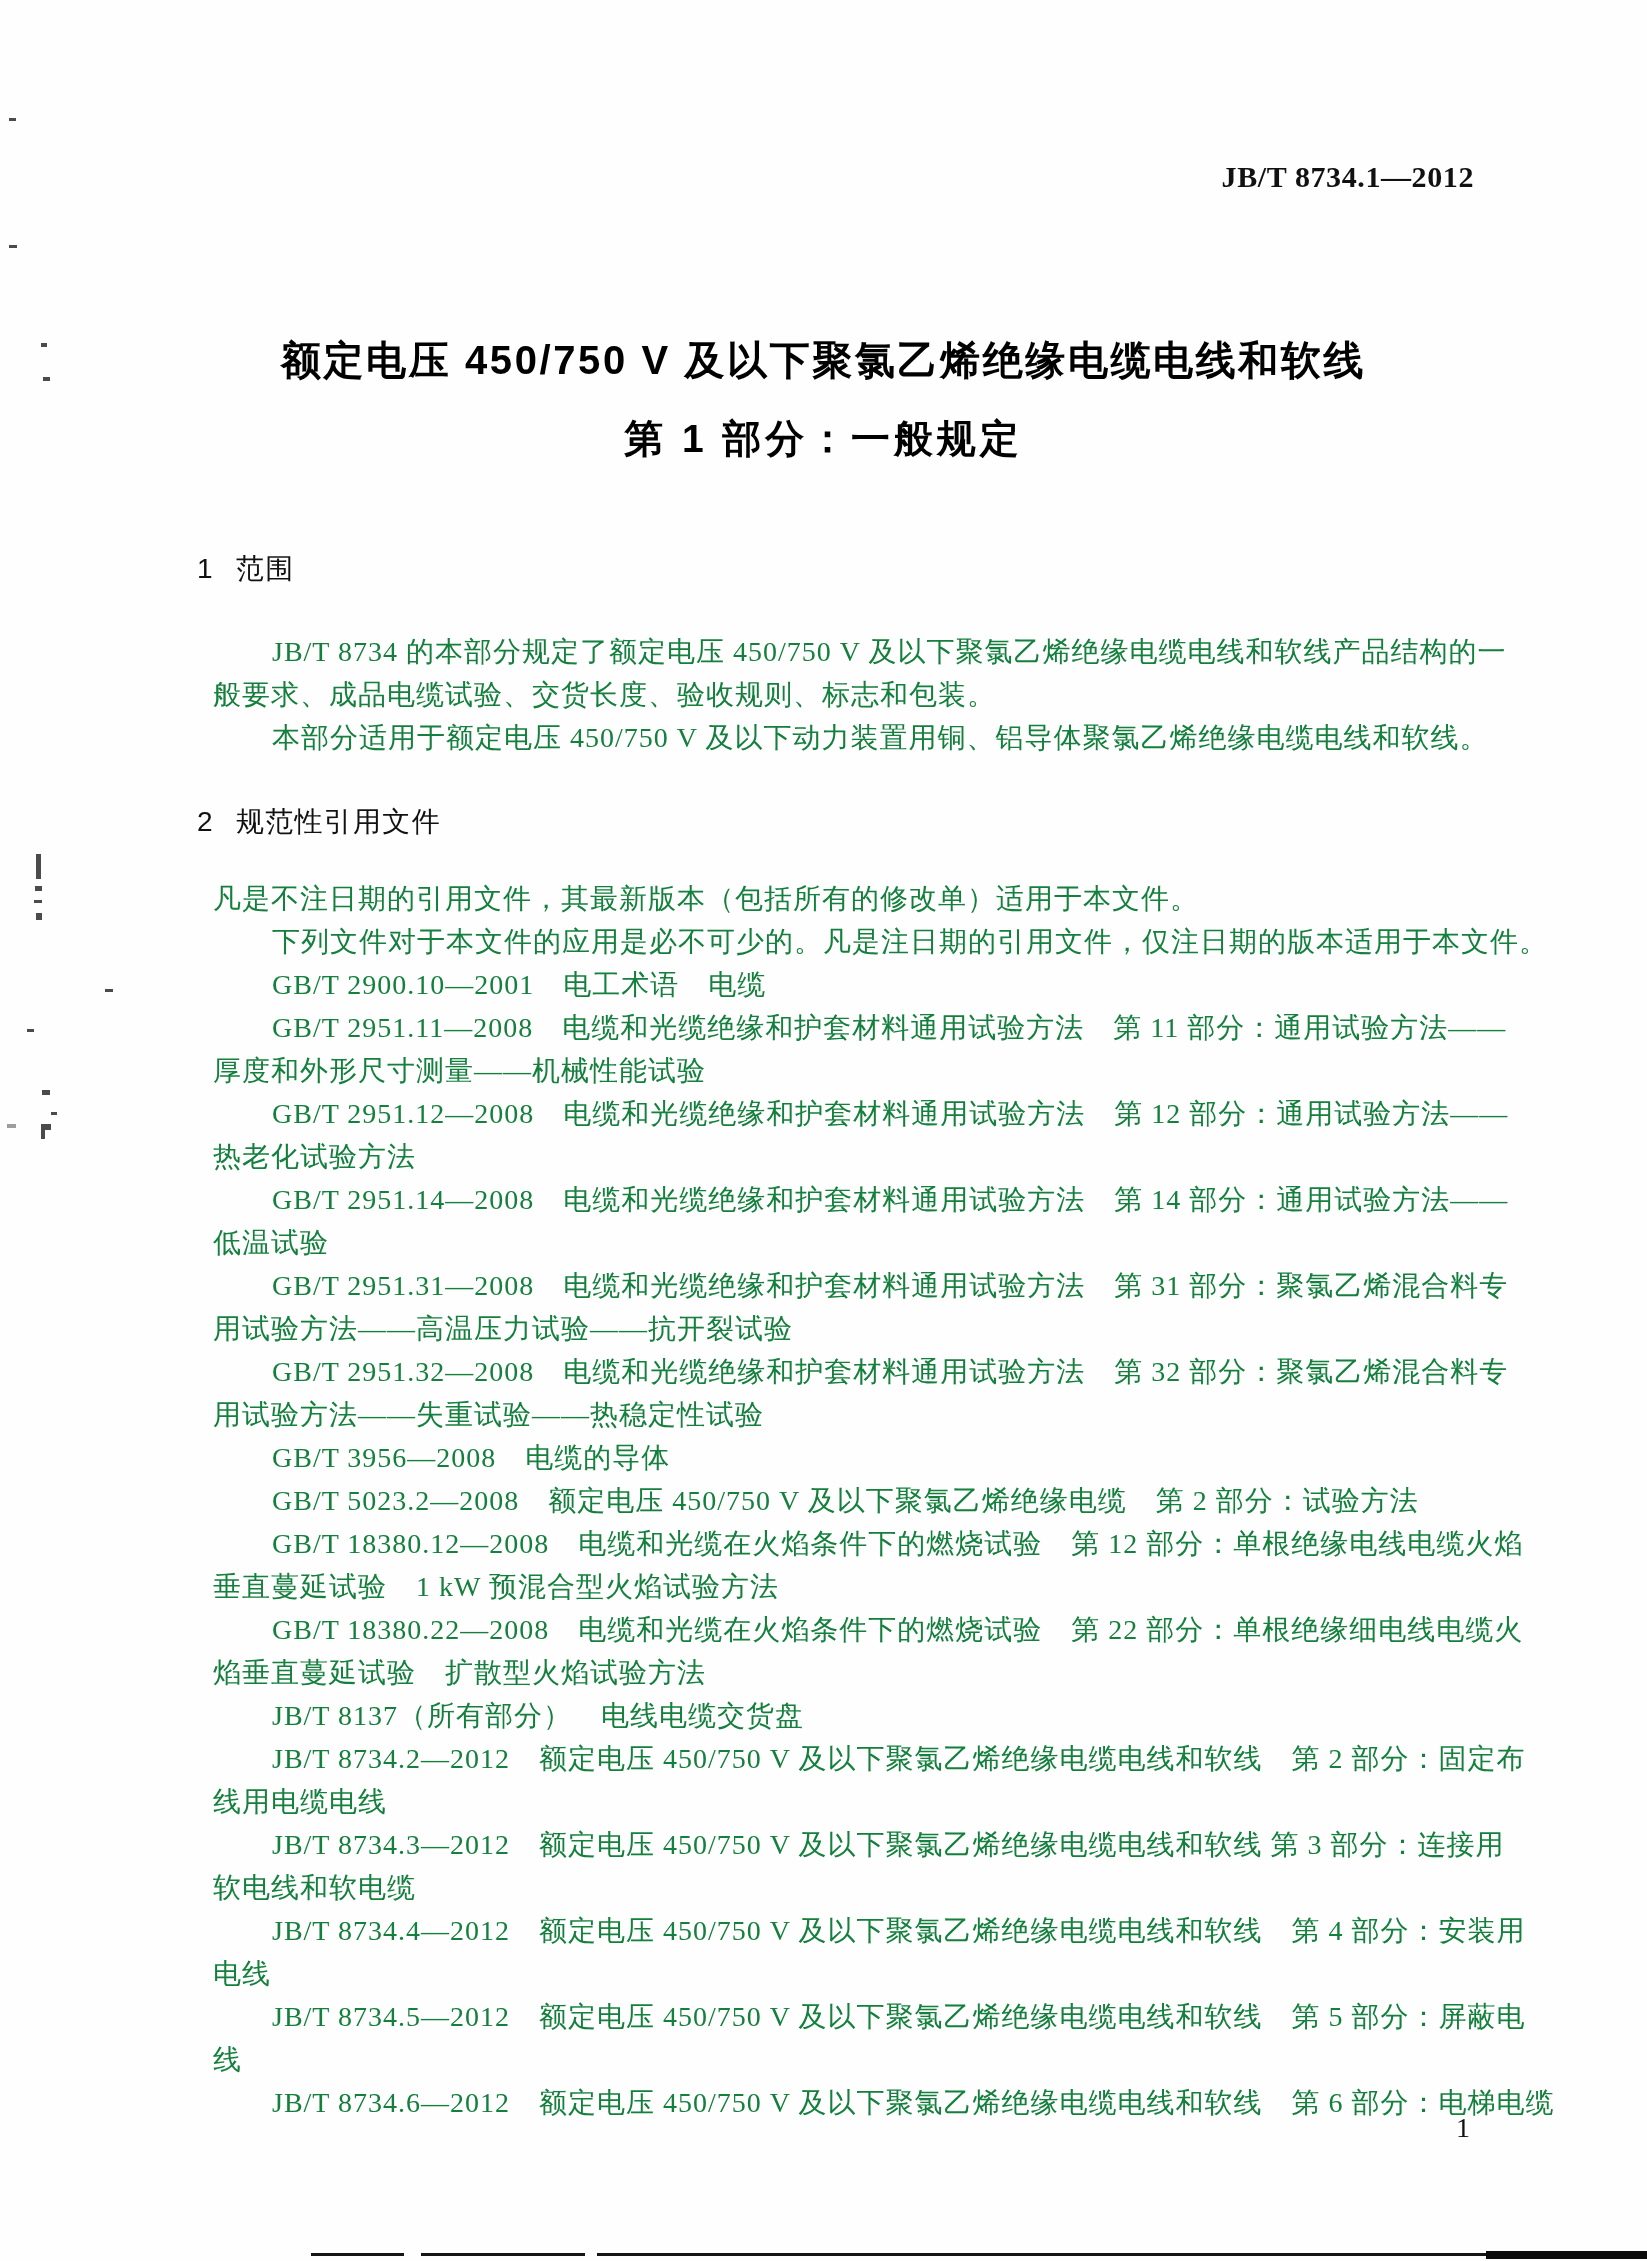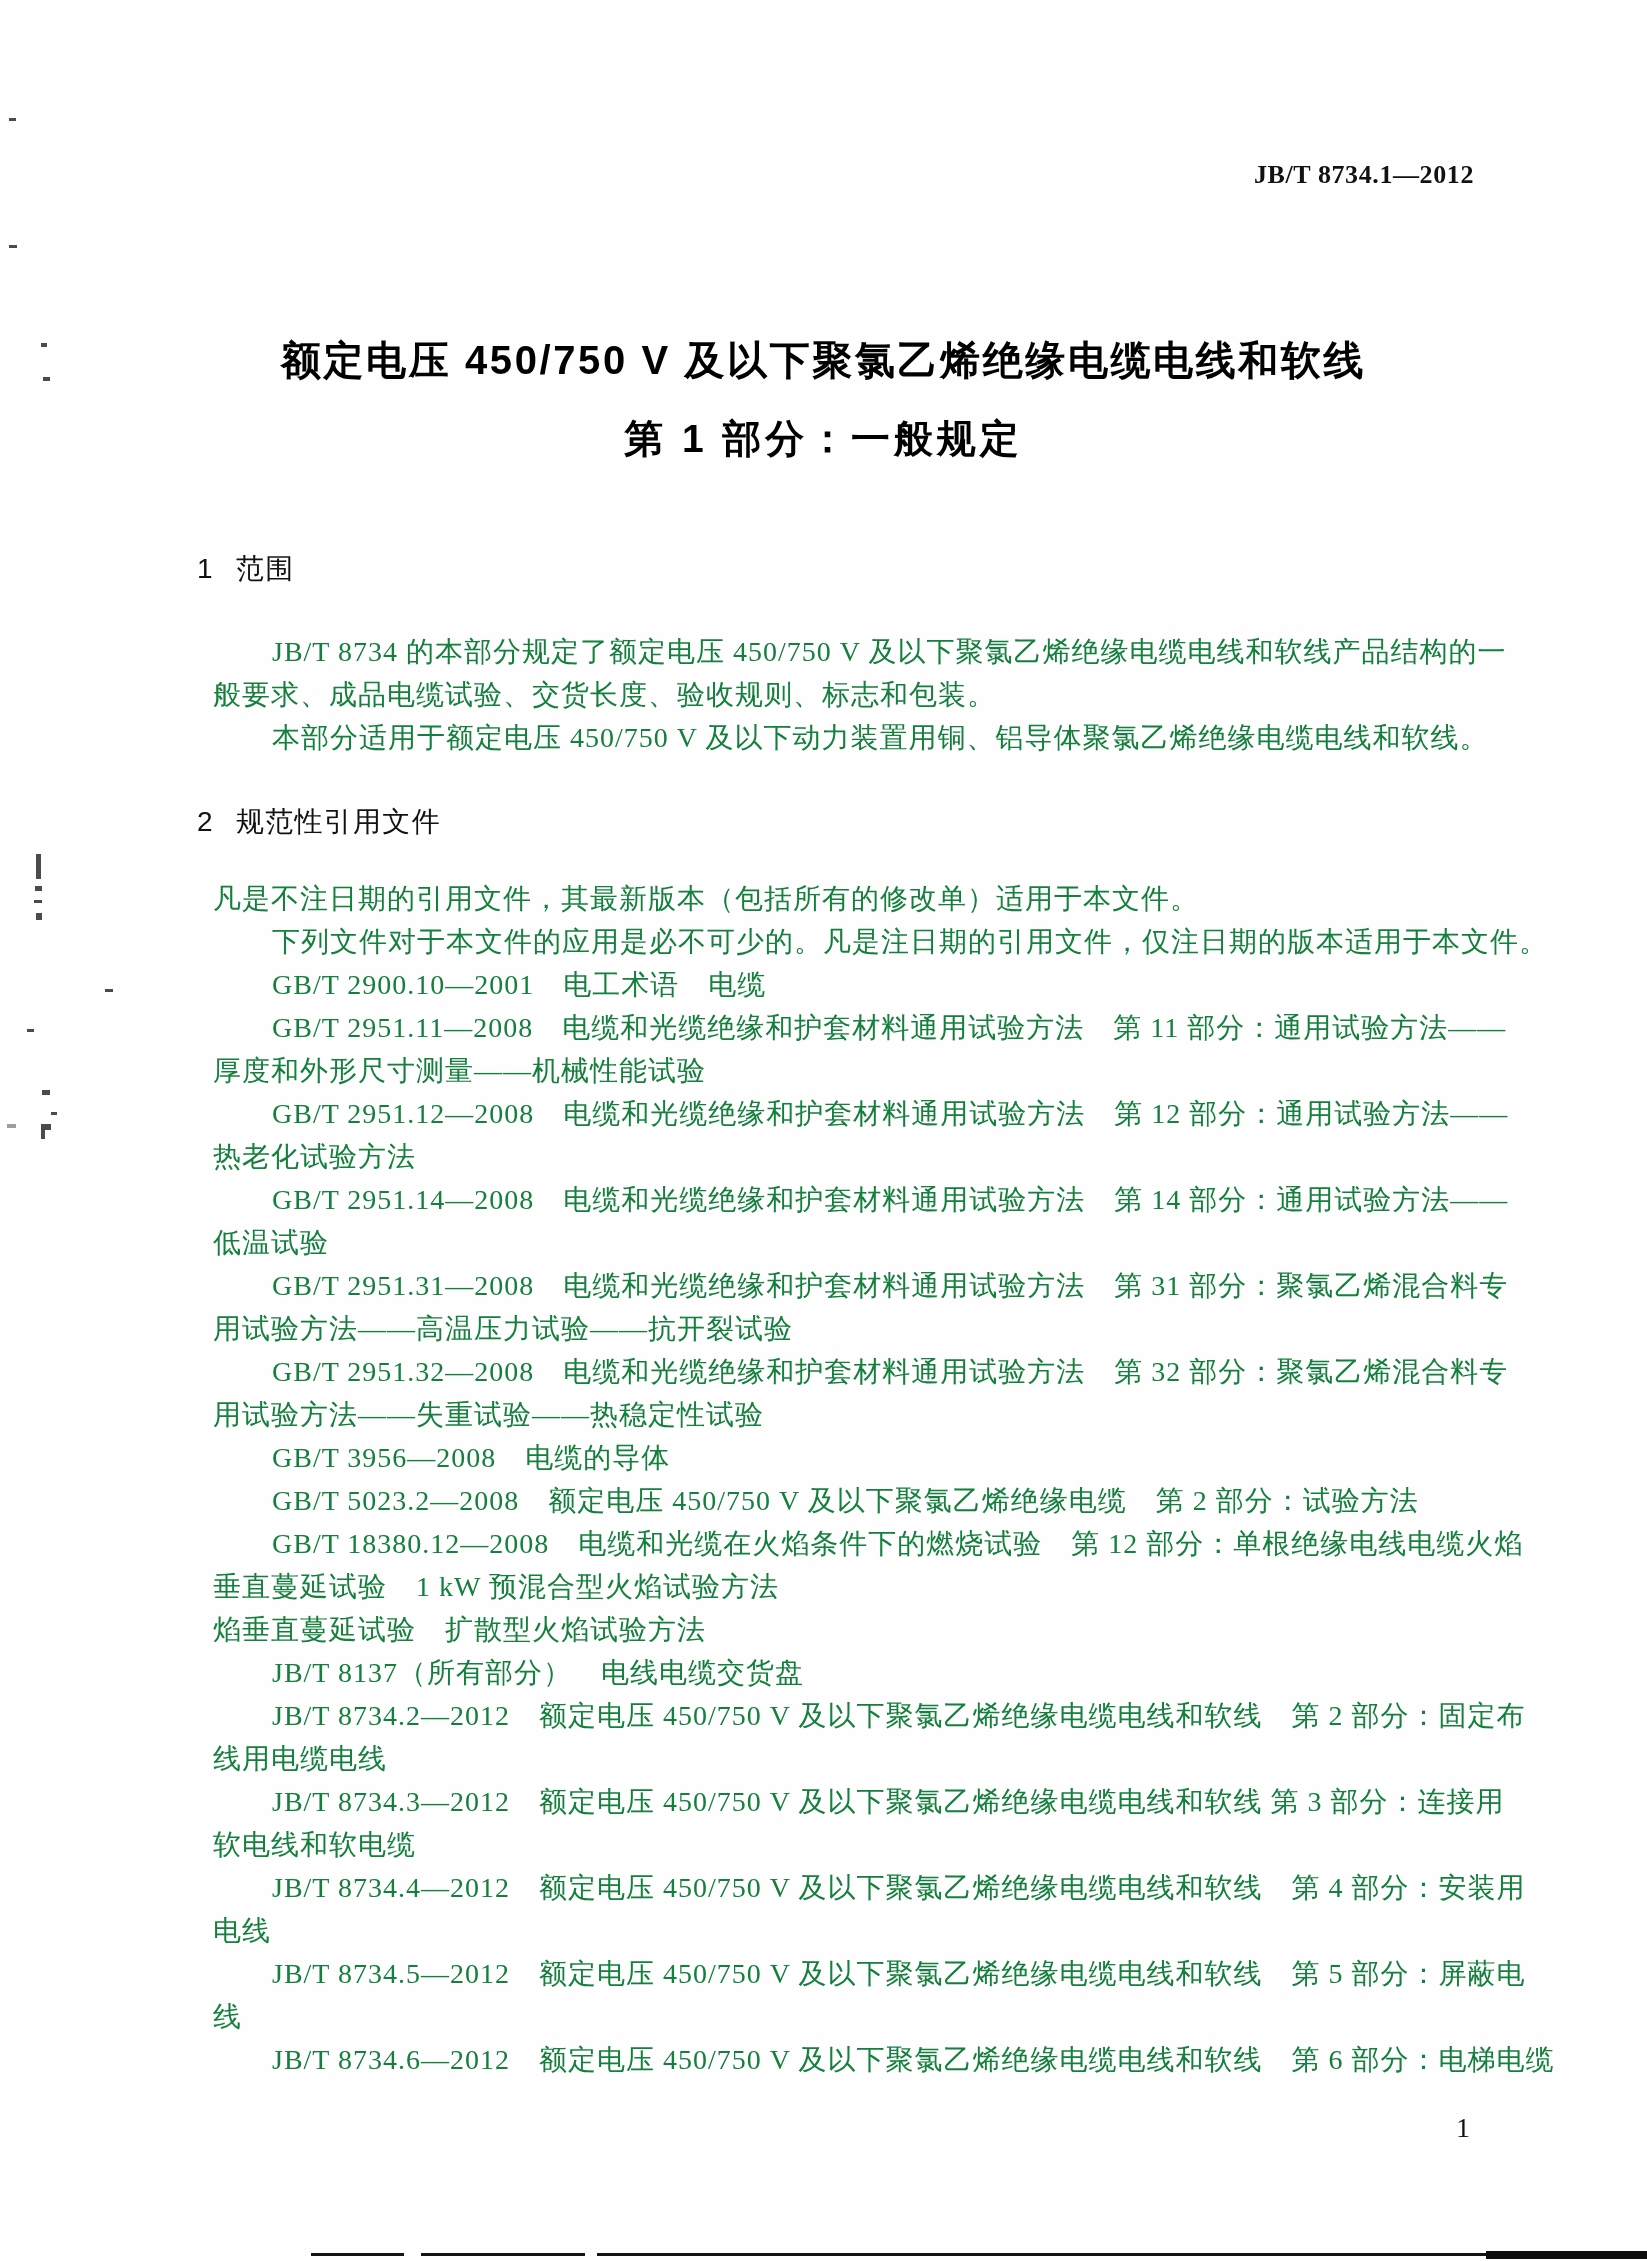--- a/index.html
+++ b/index.html
@@ -12,21 +12,21 @@
     color: #141414;
     font-family: "Liberation Serif", serif;
   }
   
   .doc-number {
     position: absolute;
     top: 160px;
     right: 173px;
     font-family: "Liberation Serif", serif;
     font-weight: bold;
-    font-size: 26px;
+    font-size: 30px;
     letter-spacing: 0.6px;
     color: #111;
   }
   
   .title-line {
     position: absolute;
     left: 0;
     width: 1647px;
     text-align: center;
     font-family: "Liberation Sans", sans-serif;
@@ -131,20 +131,21 @@
     <div class="ln ind">GB/T 2951.14—2008　电缆和光缆绝缘和护套材料通用试验方法　第 14 部分：通用试验方法——</div>
     <div class="ln">低温试验</div>
     <div class="ln ind">GB/T 2951.31—2008　电缆和光缆绝缘和护套材料通用试验方法　第 31 部分：聚氯乙烯混合料专</div>
     <div class="ln">用试验方法——高温压力试验——抗开裂试验</div>
     <div class="ln ind">GB/T 2951.32—2008　电缆和光缆绝缘和护套材料通用试验方法　第 32 部分：聚氯乙烯混合料专</div>
     <div class="ln">用试验方法——失重试验——热稳定性试验</div>
     <div class="ln ind">GB/T 3956—2008　电缆的导体</div>
     <div class="ln ind">GB/T 5023.2—2008　额定电压 450/750 V 及以下聚氯乙烯绝缘电缆　第 2 部分：试验方法</div>
     <div class="ln ind">GB/T 18380.12—2008　电缆和光缆在火焰条件下的燃烧试验　第 12 部分：单根绝缘电线电缆火焰</div>
     <div class="ln">垂直蔓延试验　1 kW 预混合型火焰试验方法</div>
+    <div class="ln ind">GB/T 18380.22—2008　电缆和光缆在火焰条件下的燃烧试验　第 22 部分：单根绝缘细电线电缆火</div>
     <div class="ln">焰垂直蔓延试验　扩散型火焰试验方法</div>
     <div class="ln ind">JB/T 8137（所有部分）　电线电缆交货盘</div>
     <div class="ln ind">JB/T 8734.2—2012　额定电压 450/750 V 及以下聚氯乙烯绝缘电缆电线和软线　第 2 部分：固定布</div>
     <div class="ln">线用电缆电线</div>
     <div class="ln ind">JB/T 8734.3—2012　额定电压 450/750 V 及以下聚氯乙烯绝缘电缆电线和软线 第 3 部分：连接用</div>
     <div class="ln">软电线和软电缆</div>
     <div class="ln ind">JB/T 8734.4—2012　额定电压 450/750 V 及以下聚氯乙烯绝缘电缆电线和软线　第 4 部分：安装用</div>
     <div class="ln">电线</div>
     <div class="ln ind">JB/T 8734.5—2012　额定电压 450/750 V 及以下聚氯乙烯绝缘电缆电线和软线　第 5 部分：屏蔽电</div>
     <div class="ln">线</div>

